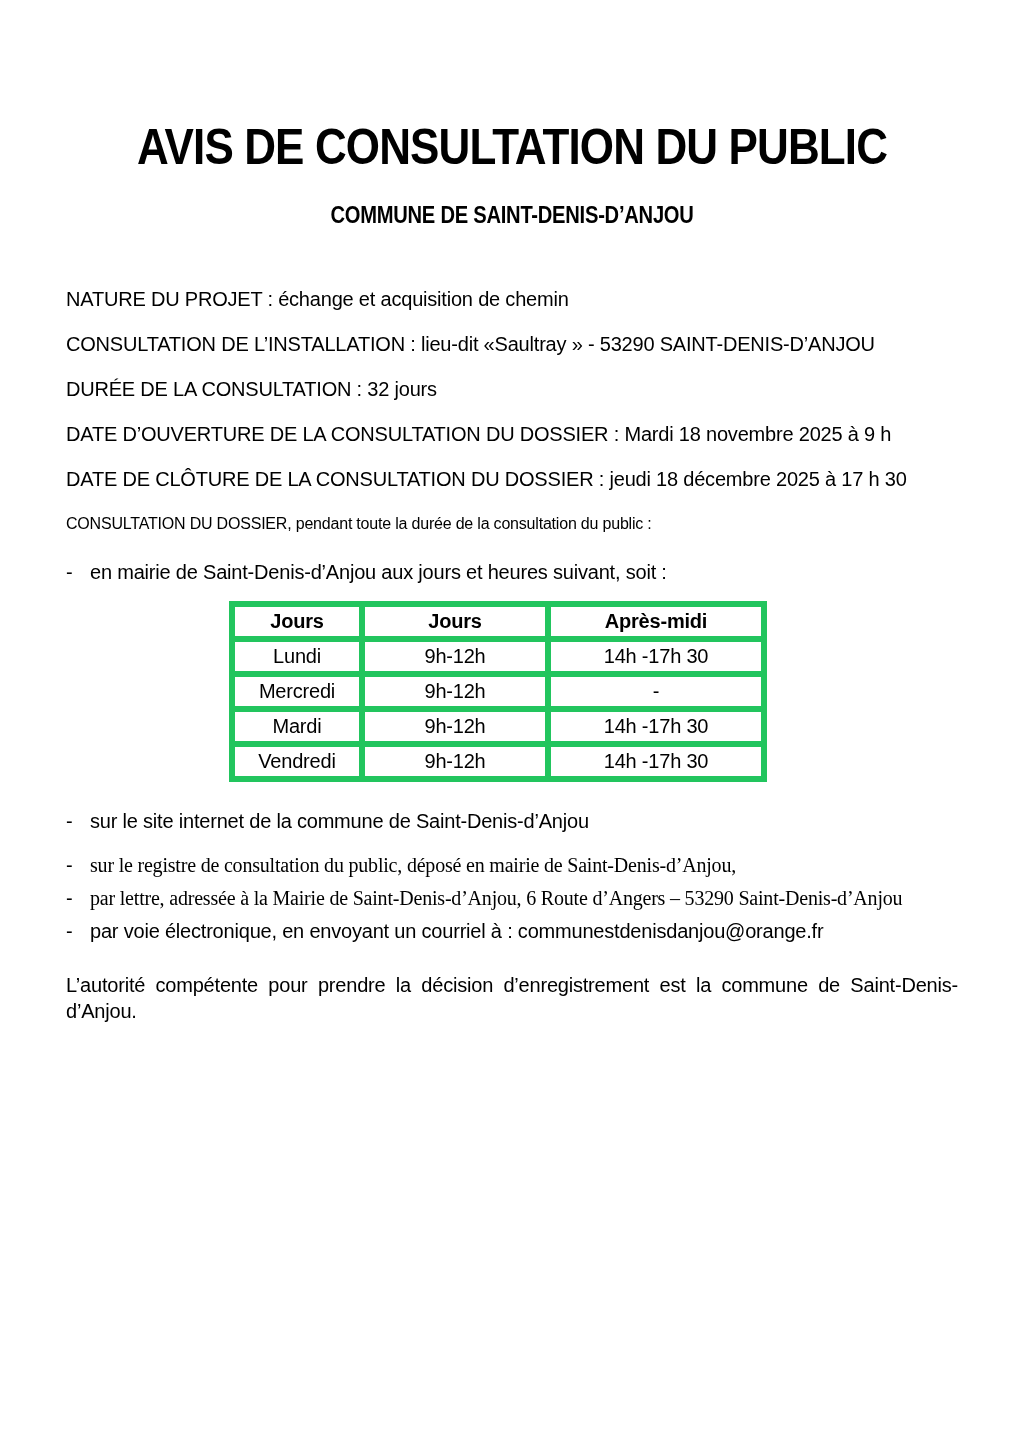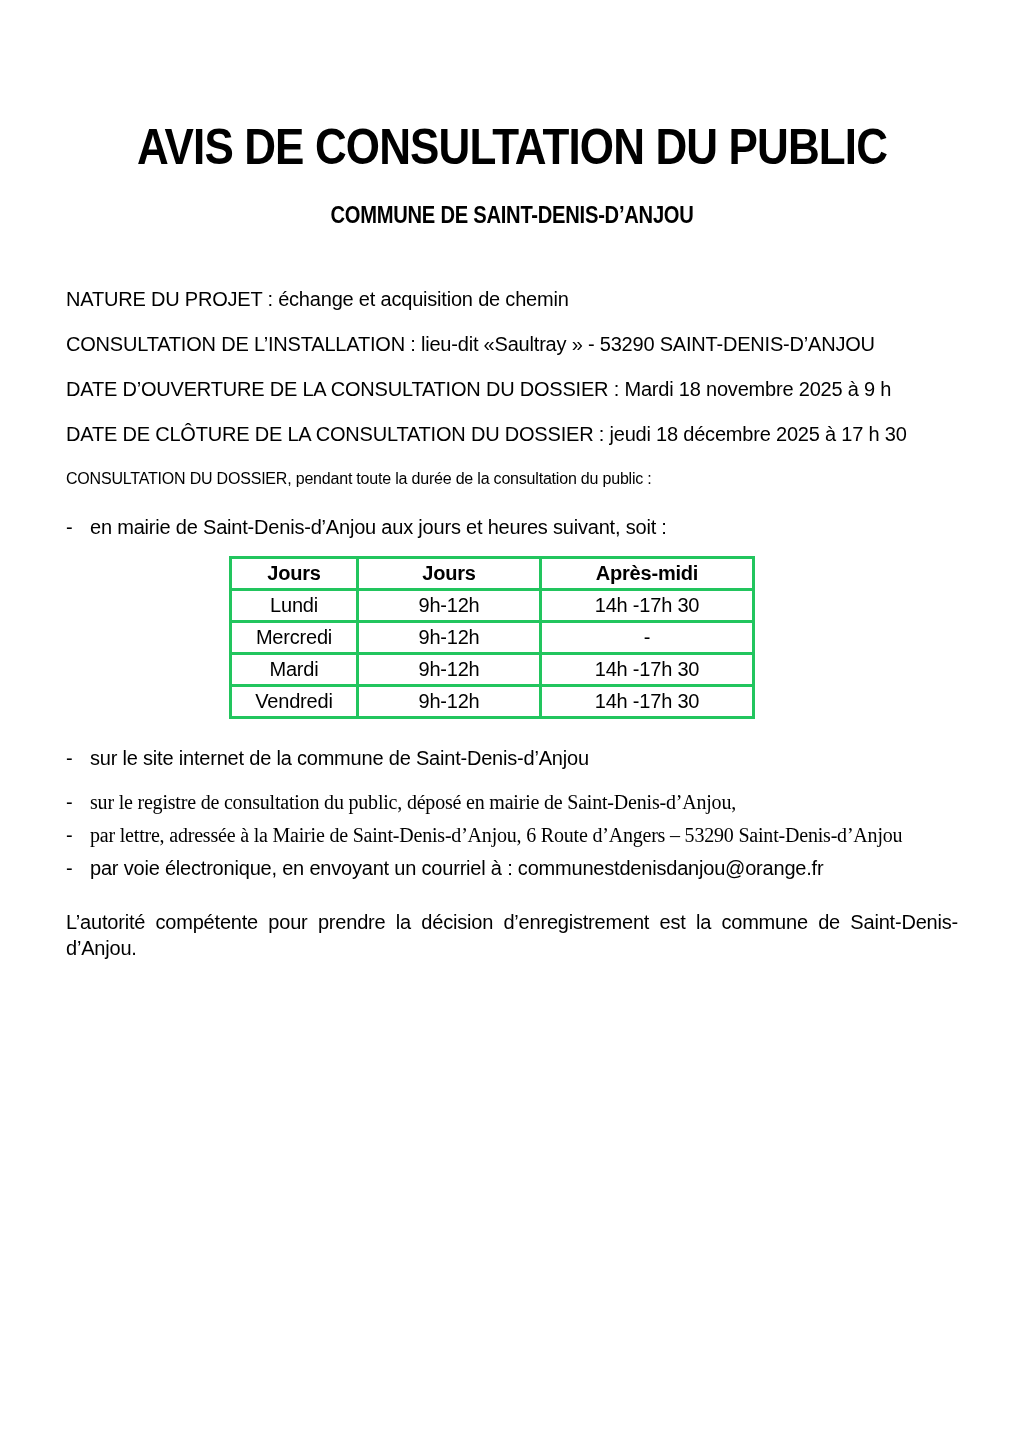--- a/index.html
+++ b/index.html
@@ -74,21 +74,21 @@
   .bullet .btext.justify { text-align: justify; font-family: Liberation Serif, serif; }
   .obs-bullets .bullet { margin-bottom: 7px; }
   .obs-bullets { margin-top: 18px; }
   .bullet-site { margin-top: 26px; }
   table.schedule {
     border-collapse: collapse;
     margin: 16px 0 0 163px;
     table-layout: fixed;
   }
   table.schedule th, table.schedule td {
-    border: 3px solid #22c55e;
+    border: 6px solid #22c55e;
     height: 29px;
     padding: 0;
     text-align: center;
     vertical-align: middle;
     font-size: 20px;
     letter-spacing: -0.2px;
   }
   table.schedule th { font-weight: bold; }
   .col-jours { width: 124px; }
   .col-matin { width: 180px; }
@@ -107,20 +107,21 @@
 <body>
 
 <div class="page">
 
   <h1 class="title">AVIS DE CONSULTATION DU PUBLIC</h1>
   <h2 class="subtitle">COMMUNE DE SAINT-DENIS-D’ANJOU</h2>
 
   <div class="fields">
     <p class="field"><b>NATURE DU PROJET</b><span> : échange et acquisition de chemin</span></p>
     <p class="field"><b>CONSULTATION DE L’INSTALLATION</b><span> : lieu-dit «Saultray » - 53290 SAINT-DENIS-D’ANJOU</span></p>
+    <p class="field"><b>DURÉE DE LA CONSULTATION :</b><span> 32 jours</span></p>
     <p class="field"><b>DATE D’OUVERTURE DE LA CONSULTATION DU DOSSIER</b><span> : Mardi 18 novembre 2025 à 9 h</span></p>
     <p class="field"><b>DATE DE CLÔTURE DE LA CONSULTATION DU DOSSIER</b><span> : jeudi 18 décembre 2025 à 17 h 30</span></p>
   </div>
 
   <p class="heading">CONSULTATION DU DOSSIER, pendant toute la durée de la consultation du public :</p>
 
   <div class="bullet">
     <span class="dash">-</span>
     <span class="btext">en mairie de Saint-Denis-d’Anjou aux jours et heures suivant, soit :</span>
   </div>

